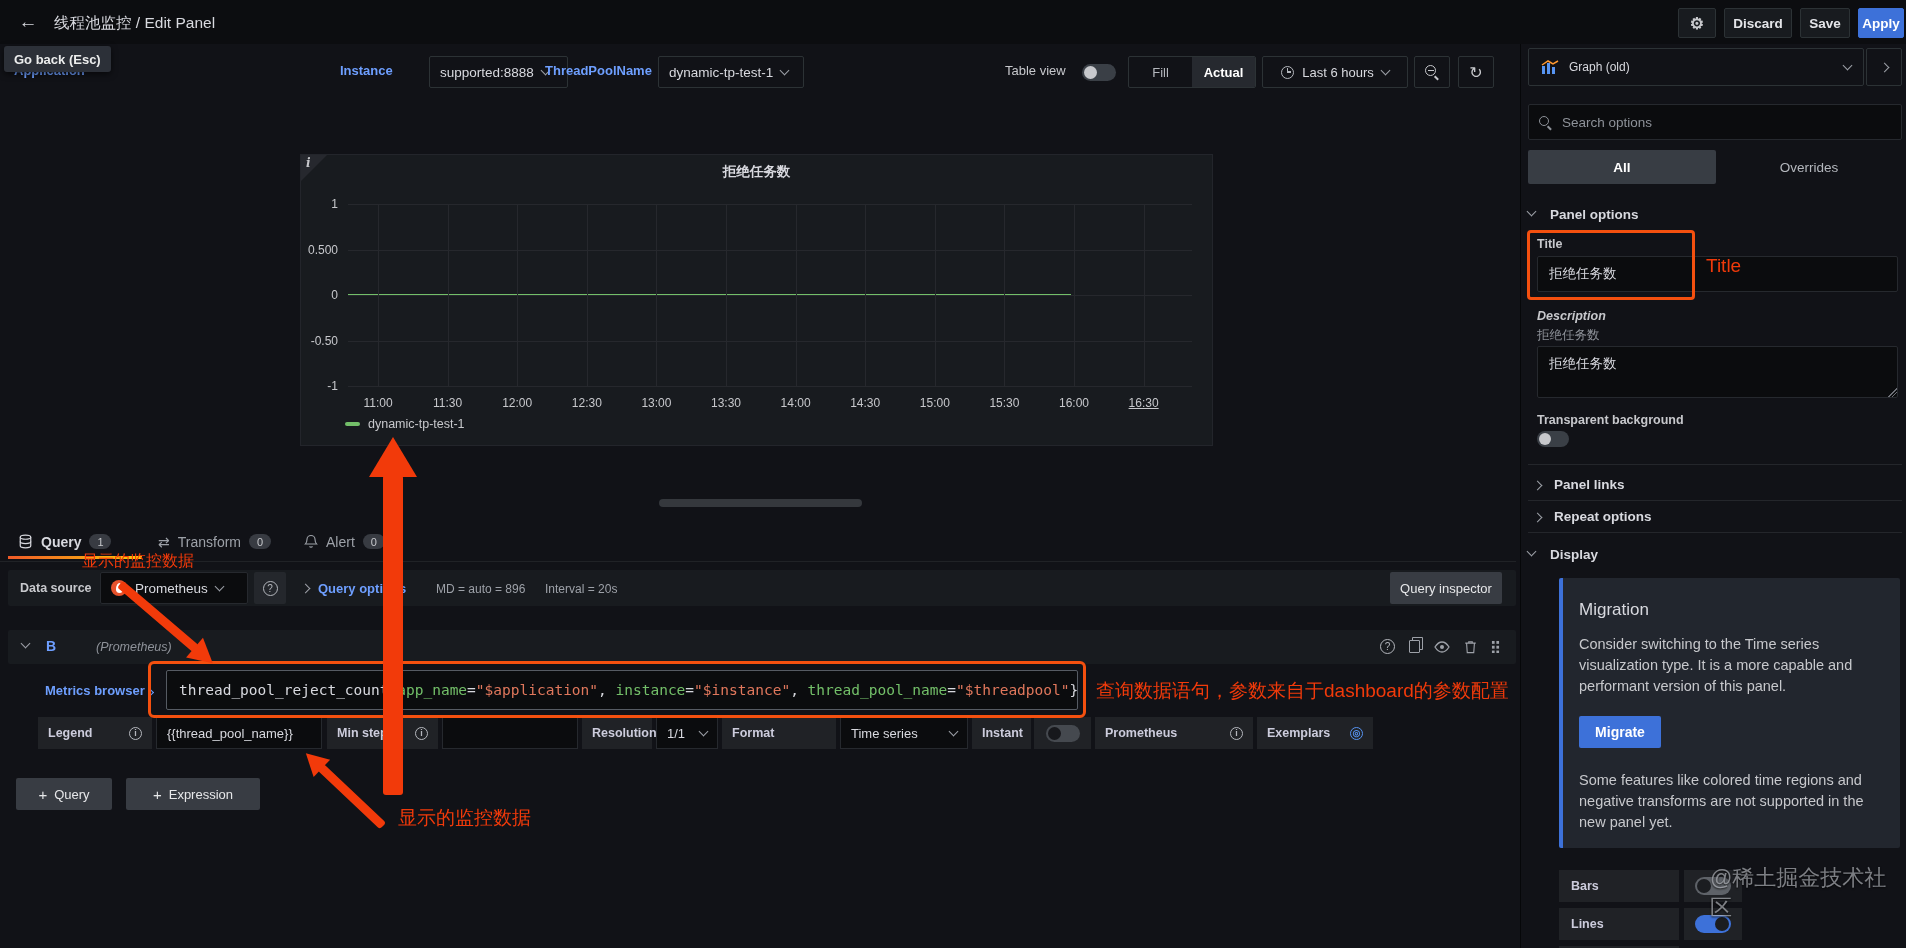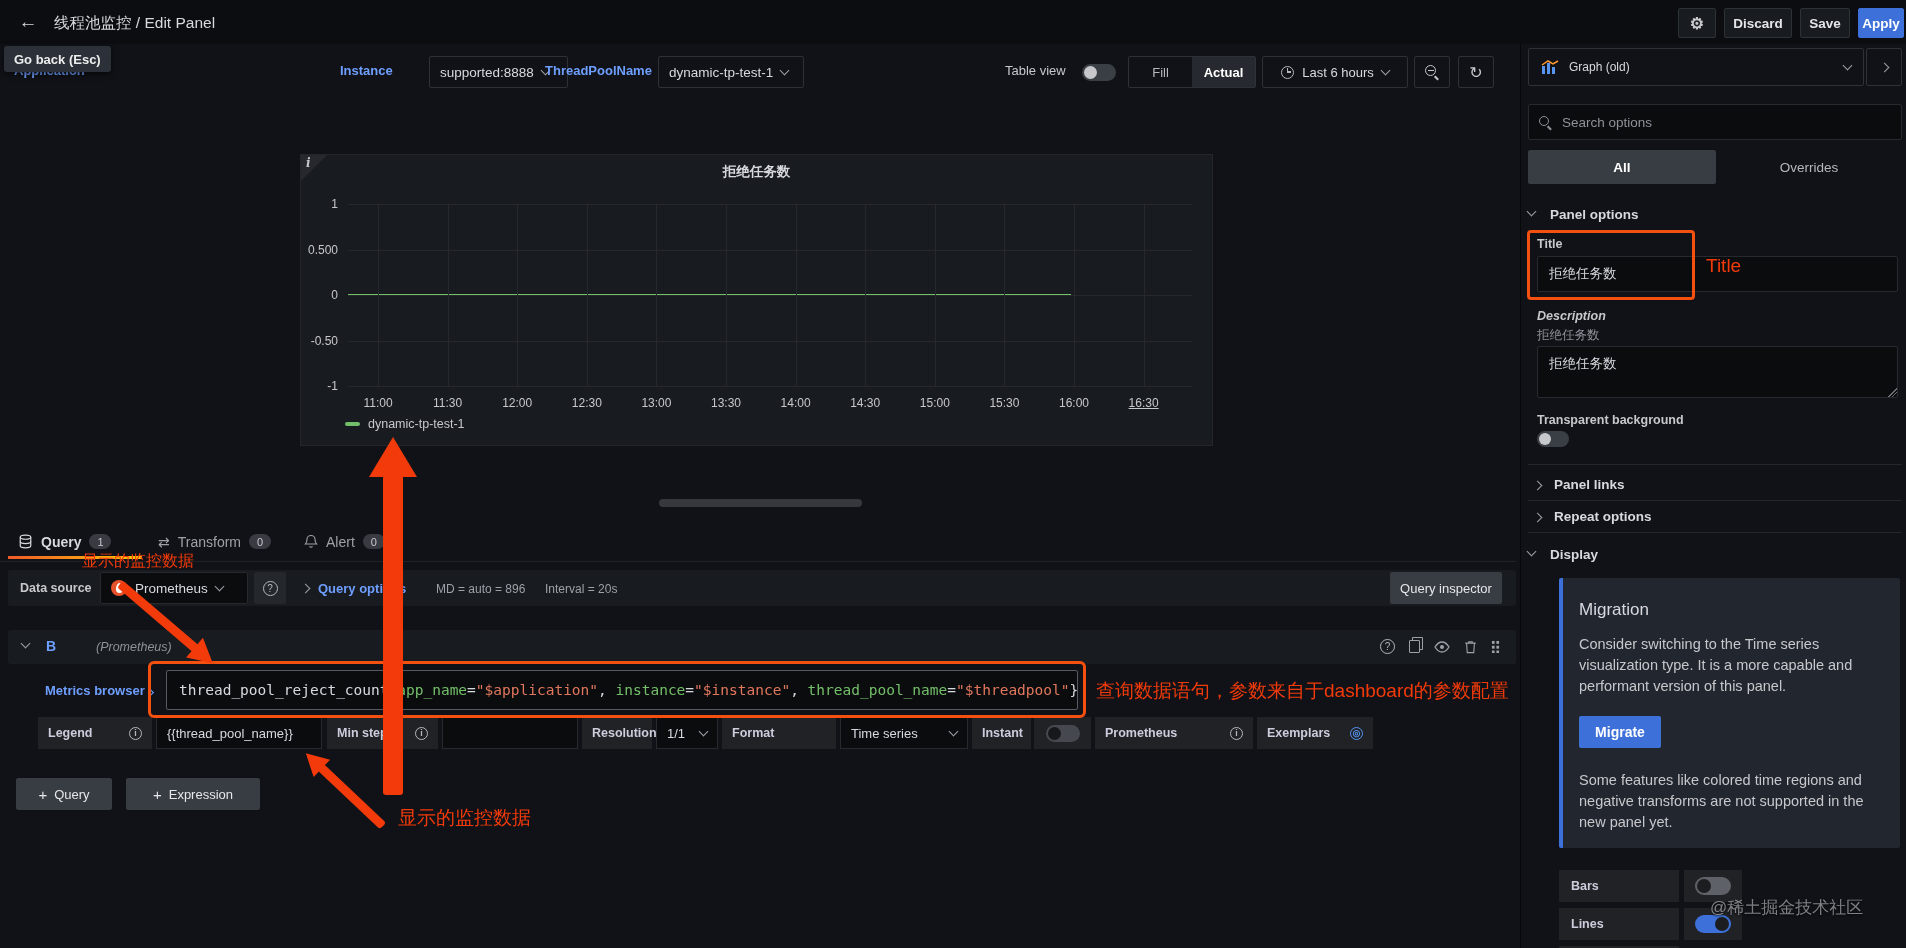--- a/index.html
+++ b/index.html
@@ -103,21 +103,21 @@
   .opt-row-label { position:absolute; left:1559px; width:120px; height:32px; background:#202226; display:flex; align-items:center; padding:0 12px; font-size:12.5px; font-weight:600; color:#ccccdc; }
   .opt-row-toggle { position:absolute; left:1684px; width:58px; height:32px; background:#202226; display:flex; align-items:center; justify-content:center; }
 
   
   .anno { position:absolute; z-index:60; }
   .red-text { color:#f23a0a; white-space:nowrap; }
   .red-box { position:absolute; border:3px solid #f4500f; border-radius:6px; z-index:55; pointer-events:none; }
   .arrow { position:absolute; transform-origin:0 50%; z-index:60; }
   .arrow .shaft { position:absolute; top:50%; transform:translateY(-50%); background:#f23a0a; border-radius:3px; }
   .arrow .head { position:absolute; top:50%; transform:translateY(-50%); width:0; height:0; }
-  .watermark { position:absolute; left:1710px; top:896px; z-index:80; font-size:17px; color:rgba(202,205,212,0.6); text-shadow:0 1px 2px rgba(0,0,0,0.8); }
+  .watermark { position:absolute; left:1710px; top:863px; z-index:80; font-size:22px; color:rgba(202,205,212,0.6); text-shadow:0 1px 2px rgba(0,0,0,0.8); }
 </style>
 </head>
 <body>
 
 <div class="screen">
 
   <div class="topbar">
     <div class="back-btn">←</div>
     <div class="crumb">线程池监控 / Edit Panel</div>
     <div class="top-btn" style="left:1678px;width:38px;">

